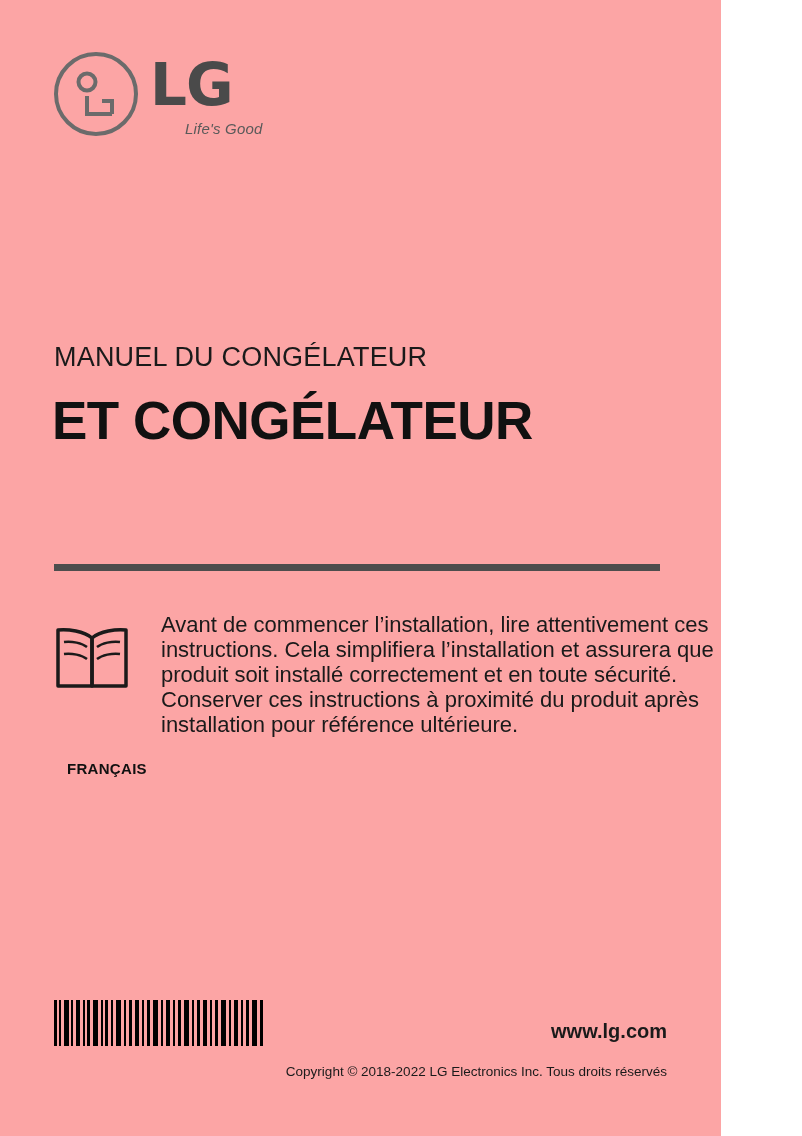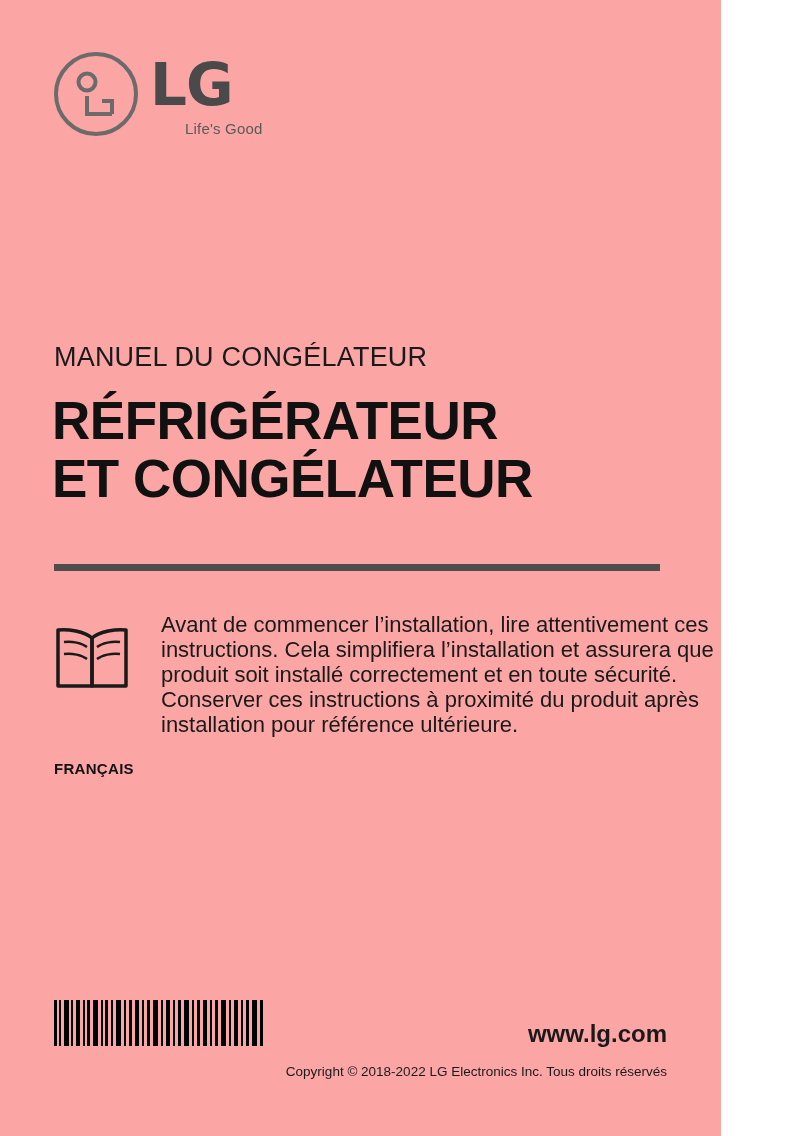--- a/index.html
+++ b/index.html
@@ -47,20 +47,21 @@
     color: #4a4a4a;
   }
   .logo-tagline {
     position: absolute;
     left: 131px;
     top: 68px;
     font-family: "Liberation Sans", sans-serif;
     font-size: 15px;
     color: #5a5a5a;
     letter-spacing: 0.2px;
+    font-style: italic;
   }
 
   
   .kicker {
     position: absolute;
     left: 54px;
     top: 342px;
     font-size: 27px;
     font-weight: normal;
     letter-spacing: 0.2px;
@@ -110,21 +111,21 @@
     left: 107px;
     top: 0;
     width: 596px;
     font-size: 22px;
     line-height: 25px;
     color: #1a1a1a;
   }
 
   .language {
     position: absolute;
-    left: 54px;
+    left: 67px;
     top: 760px;
     font-size: 15px;
     font-weight: bold;
     letter-spacing: 0.3px;
     color: #111111;
   }
 
   
   .barcode {
     position: absolute;
@@ -140,21 +141,21 @@
     width: 212px;
     text-align: center;
     font-size: 13px;
     line-height: 17px;
     color: #2a2a2a;
   }
   .website {
     position: absolute;
     right: 54px;
     top: 1020px;
-    font-size: 24px;
+    font-size: 20px;
     font-weight: bold;
     color: #1a1a1a;
   }
   .copyright {
     position: absolute;
     right: 54px;
     top: 1064px;
     font-size: 13.5px;
     color: #1a1a1a;
     white-space: nowrap;
@@ -171,21 +172,20 @@
       <circle cx="33" cy="30" r="8.5" fill="none" stroke="#6b6b6b" stroke-width="4"></circle>
       <path d="M33 44 L33 62 L58 62" fill="none" stroke="#6b6b6b" stroke-width="4" stroke-linecap="butt"></path>
       <path d="M58 62 L58 49 L48 49" fill="none" stroke="#6b6b6b" stroke-width="4" stroke-linecap="butt"></path>
     </svg>
     <div class="logo-wordmark">LG</div>
     <div class="logo-tagline">Life's Good</div>
   </div>
 
   <div class="kicker">MANUEL DU CONGÉLATEUR</div>
   <div class="maintitle">
-    <span>RÉFRIGÉRATEUR</span>
     <span class="line2">ET CONGÉLATEUR</span>
   </div>
 
   <div class="rule"></div>
 
   <div class="notice">
     <svg class="book-icon" viewBox="0 0 76 68">
       <path d="M4 6 L4 62 L38 62 L38 14 C30 7 14 5 4 6 Z" fill="none" stroke="#1a1a1a" stroke-width="3.5" stroke-linejoin="round"></path>
       <path d="M72 6 L72 62 L38 62 L38 14 C46 7 62 5 72 6 Z" fill="none" stroke="#1a1a1a" stroke-width="3.5" stroke-linejoin="round"></path>
       <path d="M10 18 C18 17 28 19 33 23" fill="none" stroke="#1a1a1a" stroke-width="2.5"></path>

